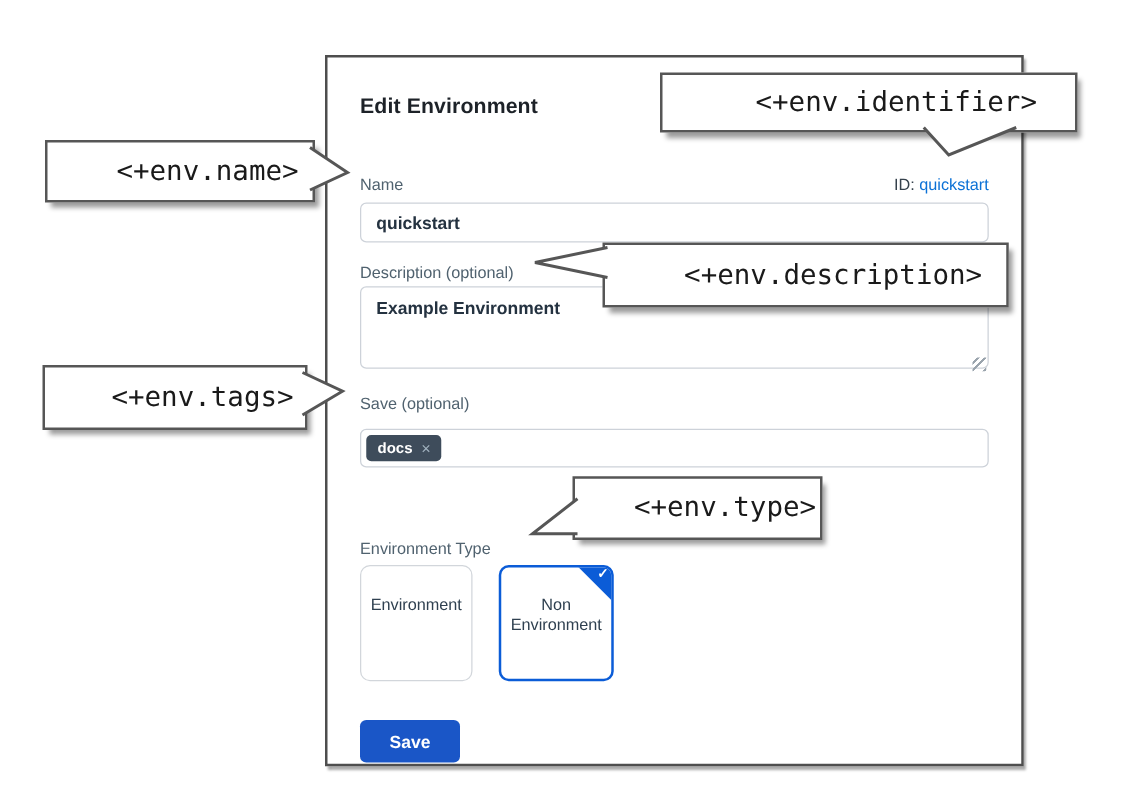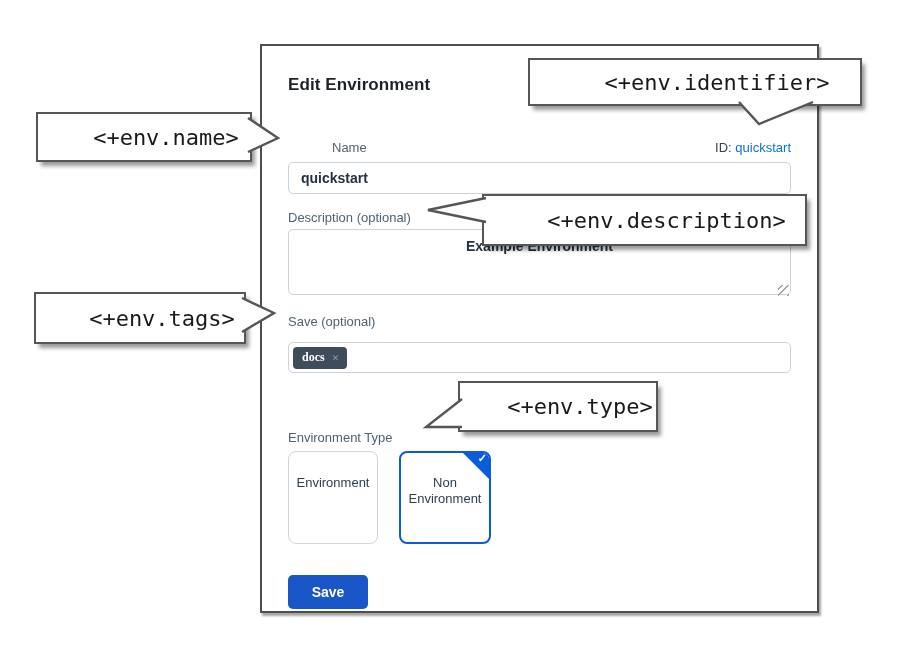--- a/index.html
+++ b/index.html
@@ -18,21 +18,21 @@
   }
   .dialog-title {
     margin-top: 17px;
     font-size: 17px; font-weight: 700; color: #1d2228;
     letter-spacing: 0.1px;
   }
   .field-label { font-size: 13px; color: #50626f; font-weight: 400; }
 
   .name-row {
     margin-top: 45px;
-    display: flex; justify-content: space-between; align-items: baseline; margin-left: 44px;
+    display: flex; justify-content: space-between; align-items: baseline;
   }
   .id-wrap { font-size: 13px; }
   .id-label { color: #35414c; font-weight: 500; }
   .id-link  { color: #0b71d6; font-weight: 500; text-decoration: none; cursor: pointer; }
 
   .text-input {
     margin-top: 7px; width: 100%; height: 32px;
     border: 1px solid #cdd2d9; border-radius: 5px;
     padding: 0 12px;
     font-family: "Liberation Sans", sans-serif;
@@ -41,21 +41,21 @@
   }
 
   .desc-label { margin-top: 16px; }
   .textarea-wrap { position: relative; margin-top: 4px; }
   .desc-textarea {
     width: 100%; height: 66px;
     border: 1px solid #cdd2d9; border-radius: 5px;
     padding: 8px 12px;
     font-family: "Liberation Sans", sans-serif;
     font-size: 14px; font-weight: 700; color: #243240;
-    resize: none; outline: none; background: #fff; text-align: center;
+    resize: none; outline: none; background: #fff;
   }
   .resize-grip {
     position: absolute; right: 2px; bottom: 3px;
     width: 11px; height: 11px; cursor: nwse-resize;
     background: repeating-linear-gradient(135deg,
       transparent 0 2.5px, #9aa4ad 2.5px 4px,
       transparent 4px 6.5px, #9aa4ad 6.5px 8px, transparent 8px 11px);
   }
 
   .tags-label { margin-top: 15px; }
@@ -63,21 +63,21 @@
     margin-top: 13px; width: 100%; height: 31px;
     border: 1px solid #cdd2d9; border-radius: 5px;
     background: #fff;
     display: flex; align-items: center; padding: 0 4px; gap: 4px;
     cursor: text;
   }
   .tag-chip {
     display: inline-flex; align-items: center; gap: 7px;
     background: #3e4c5b; border-radius: 4px;
     padding: 3px 8px 4px 9px;
-    font-size: 12px; font-weight: 700; color: #ffffff; font-family: Liberation Serif, serif;
+    font-size: 12px; font-weight: 700; color: #ffffff;
   }
   .tag-remove { color: #9fb0bd; font-size: 13px; font-weight: 400; line-height: 1; cursor: pointer; }
 
   .type-label { margin-top: 57px; }
   .cards-row { margin-top: 6px; display: flex; gap: 21px; }
   .type-card {
     position: relative; width: 90px; height: 93px;
     border: 1px solid #d2d6db; border-radius: 8px;
     background: #fff; cursor: pointer;
     padding-top: 23px; text-align: center;

